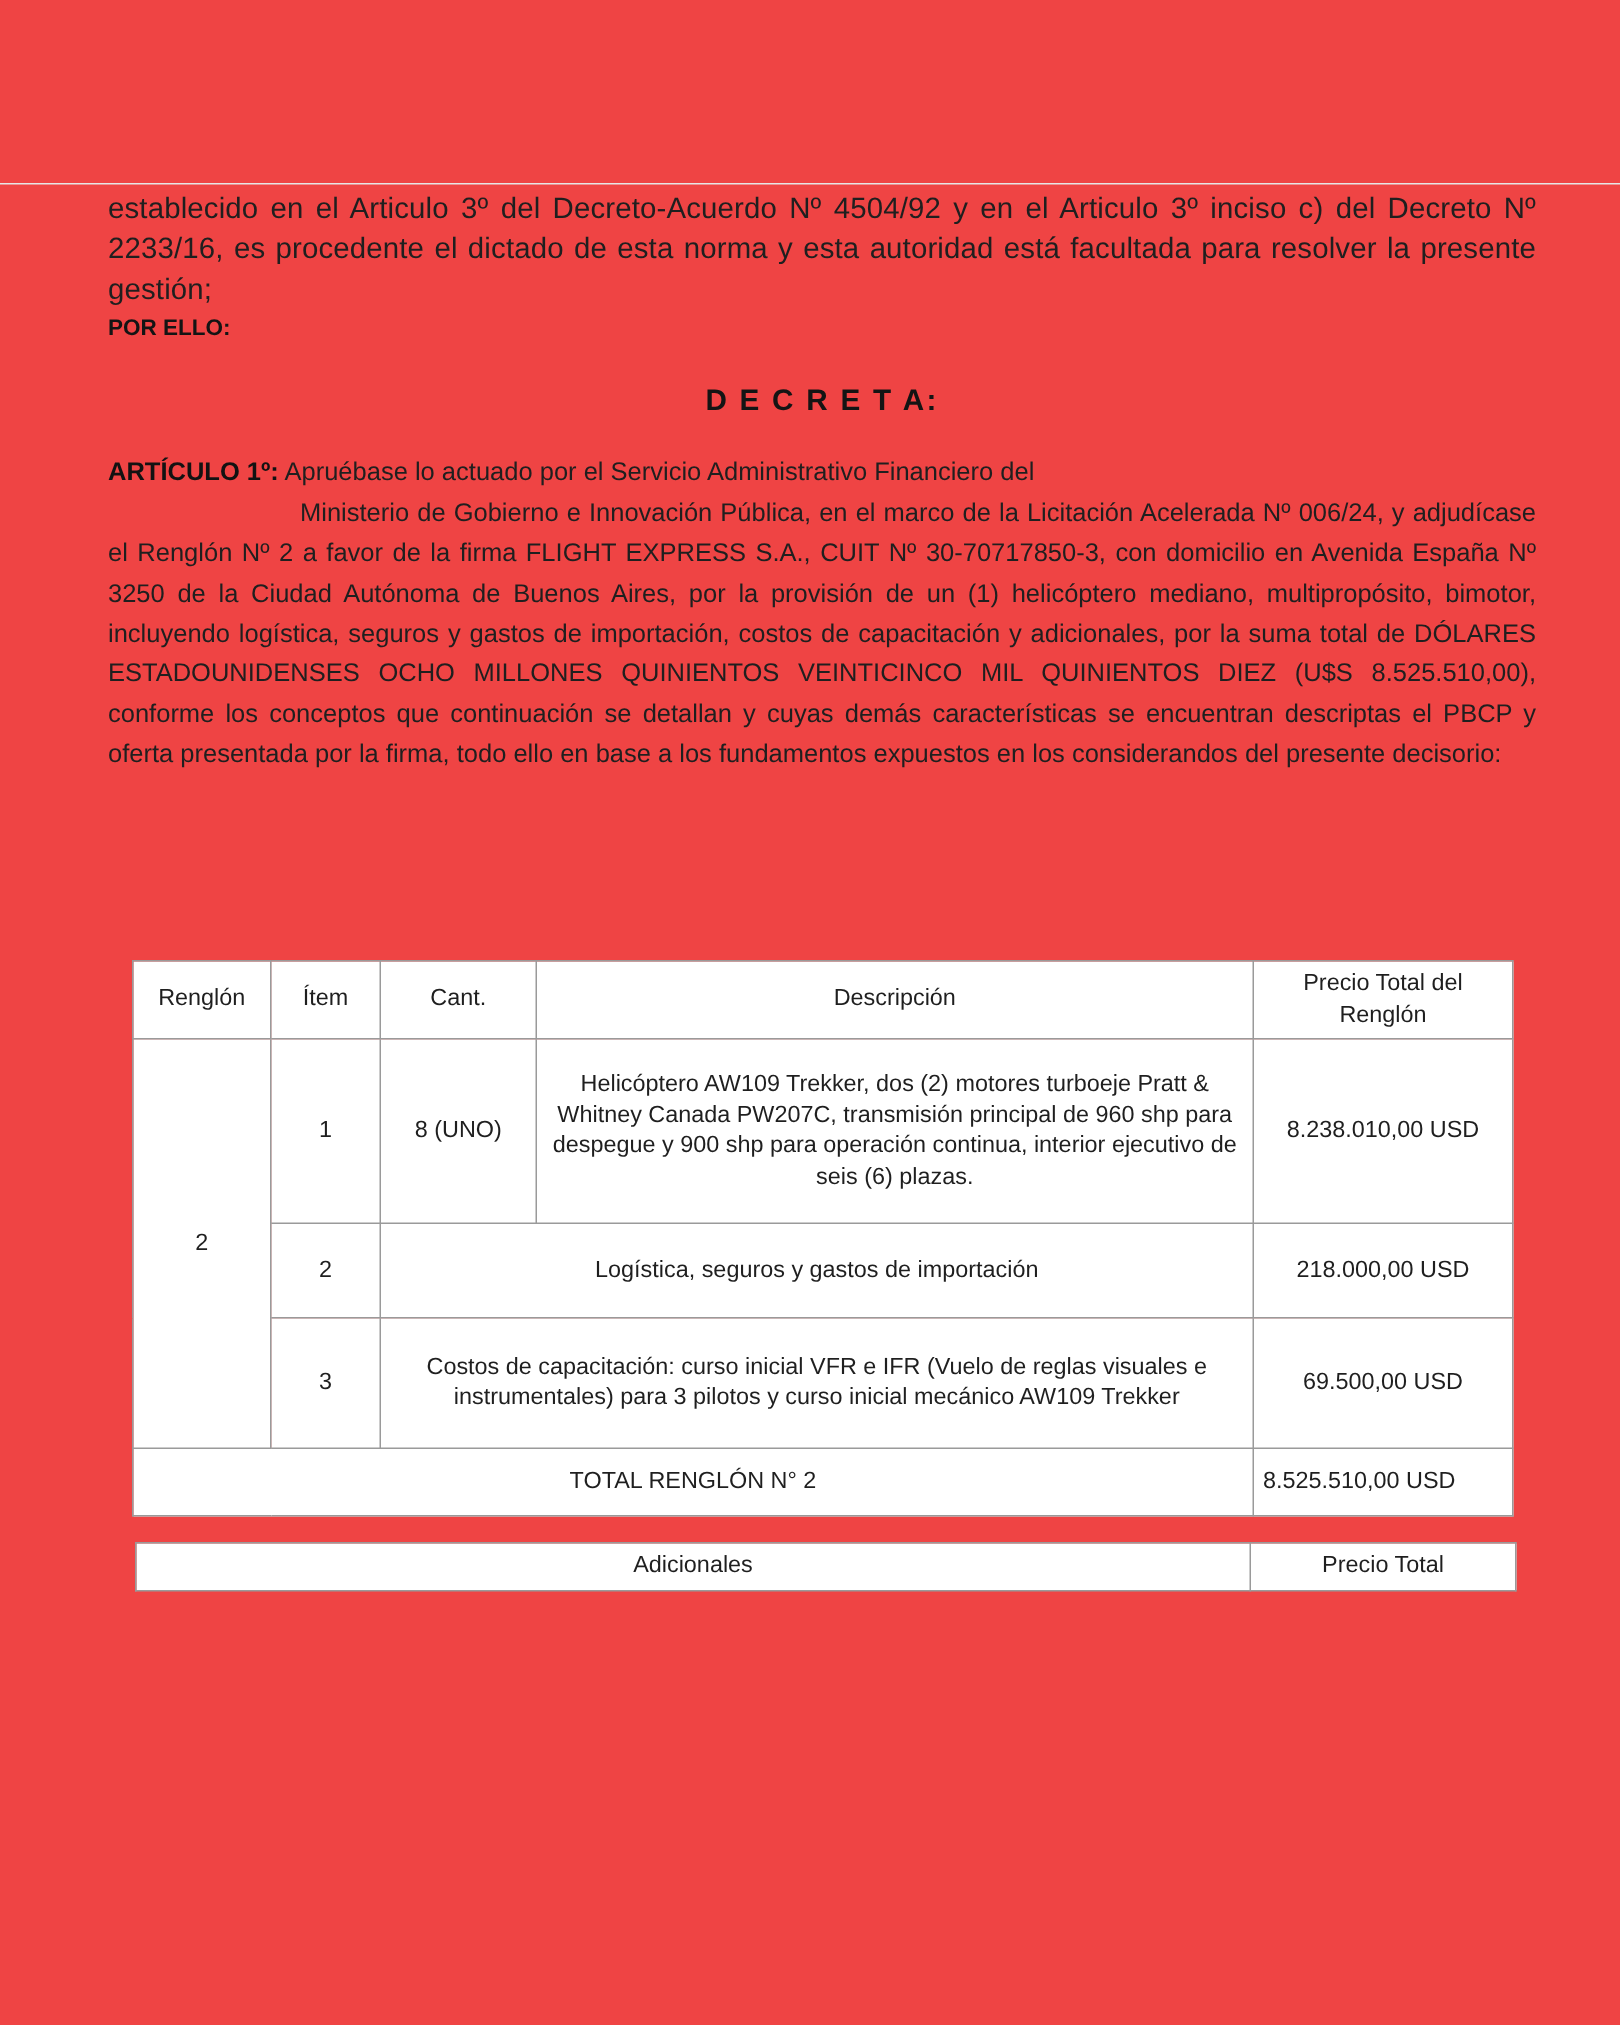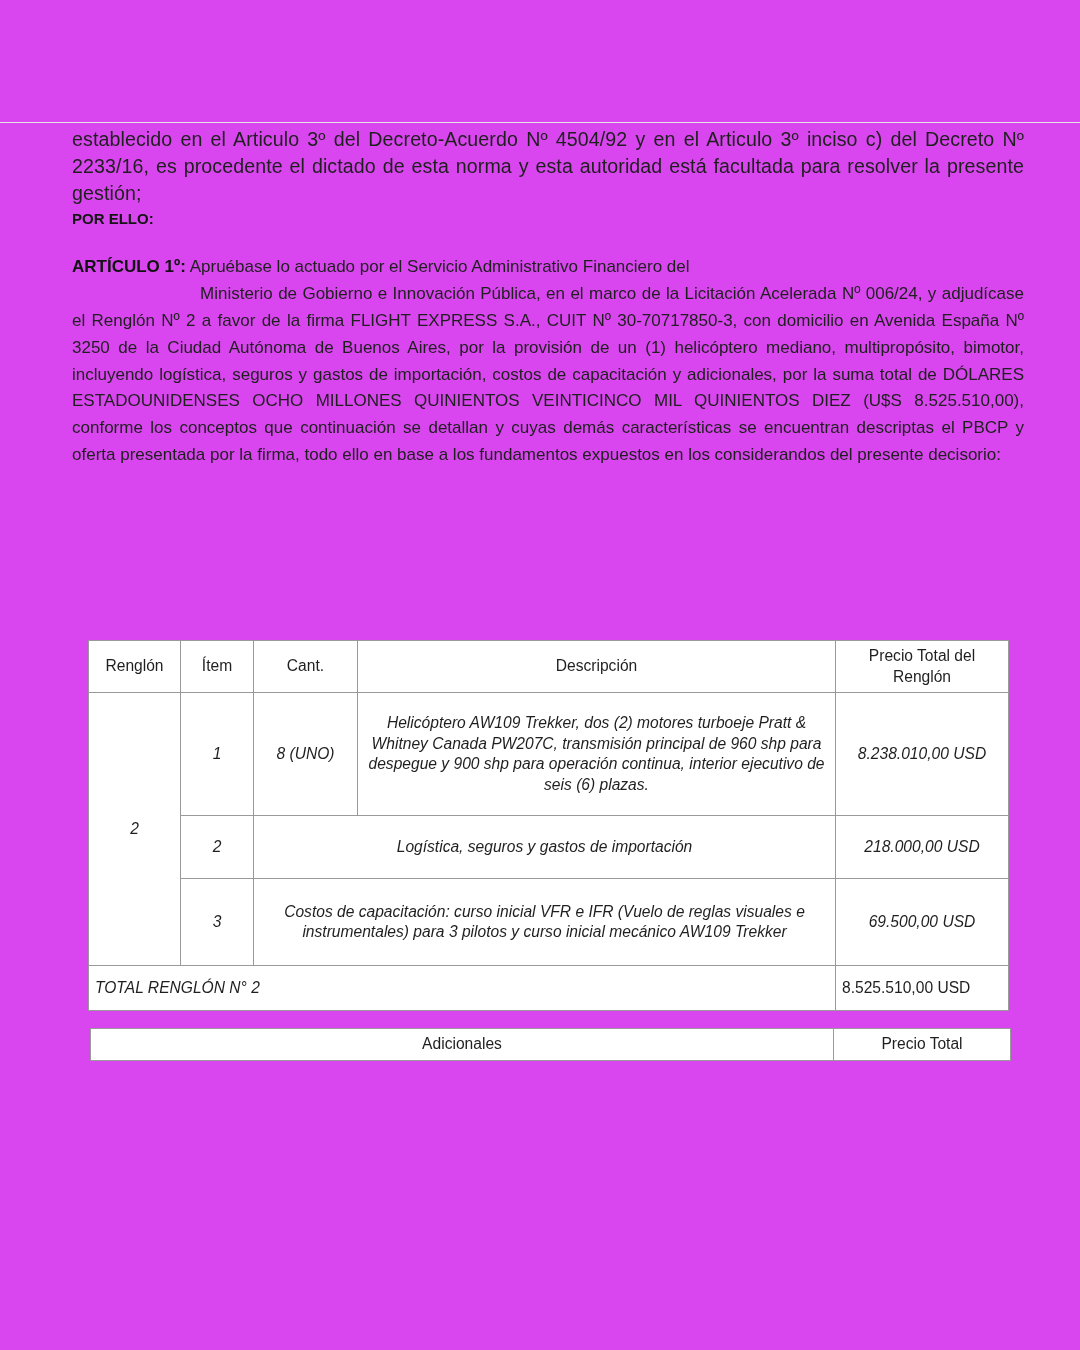--- a/index.html
+++ b/index.html
@@ -14,21 +14,21 @@
     color: #1c1c1c;
     position: relative;
     overflow: hidden;
   }
 
   .page {
     position: absolute;
     left: 0; top: 0;
     width: 1080px;
     height: 1350px;
-    background: #d946ef;
+    background: #ef4444;
   }
 
   .top-rule {
     position: absolute;
     left: 0;
     top: 122px;
     width: 1080px;
     height: 1px;
     background: #e6e6e6;
   }
@@ -106,21 +106,21 @@
   table.doc-table th {
     border: 1px solid #9a9a9a;
     padding: 5px 6px;
     font-size: 15.6px;
     line-height: 20.5px;
     color: #1f1f1f;
     vertical-align: middle;
     font-weight: normal;
     background: #ffffff;
   }
-  .t-center { text-align: center; font-style: italic; }
+  .t-center { text-align: center; }
   .bold     { font-weight: bold; }
 
   th.hdr {
     text-align: center;
     font-weight: bold;
     font-size: 15.8px;
     padding: 8px 6px;
   }
 
   .main-table-wrap {
@@ -137,25 +137,24 @@
   .col-renglon { width: 92px; }
   .col-item    { width: 73px; }
   .col-cant    { width: 104px; }
   .col-desc    { width: 478px; }
   .col-precio  { width: 173px; }
 
   .add-col-desc   { width: 743px; }
   .add-col-precio { width: 177px; }
 
   .total-label {
-    text-align: left;
+    text-align: center;
     font-weight: bold;
     font-size: 16.4px;
     padding-right: 8px;
-    font-style: italic;
   }
   .total-value {
     text-align: left;
     font-weight: bold;
     font-size: 16.4px;
   }
 
   .cell-tall-1 { height: 112px; }
   .cell-tall-2 { height: 52px; }
   .cell-tall-3 { height: 76px; }
@@ -174,20 +173,21 @@
 
   <div class="top-rule"></div>
 
   <div class="content">
 
     <p class="body-text para-intro">establecido en el Articulo 3º del Decreto-Acuerdo Nº 4504/92 y en el Articulo 3º inciso c) del Decreto Nº 2233/16, es procedente el dictado de esta norma y esta autoridad está facultada para resolver la presente gestión;</p>
 
     <p class="por-ello">POR ELLO:</p>
 
 
+    <p class="decreta">D E C R E T A:</p>
 
     <p class="art-para"><span class="art-label">ARTÍCULO 1º:</span> <span>Apruébase lo actuado por el Servicio Administrativo Financiero del</span><br><span class="art-indent"></span><span>Ministerio de Gobierno e Innovación Pública, en el marco de la Licitación Acelerada Nº 006/24, y adjudícase el Renglón Nº 2 a favor de la firma FLIGHT EXPRESS S.A., CUIT Nº 30-70717850-3, con domicilio en Avenida España Nº 3250 de la Ciudad Autónoma de Buenos Aires, por la provisión de un (1) helicóptero mediano, multipropósito, bimotor, incluyendo logística, seguros y gastos de importación, costos de capacitación y adicionales, por la suma total de DÓLARES ESTADOUNIDENSES OCHO MILLONES QUINIENTOS VEINTICINCO MIL QUINIENTOS DIEZ (U$S 8.525.510,00), conforme los conceptos que continuación se detallan y cuyas demás características se encuentran descriptas el PBCP y oferta presentada por la firma, todo ello en base a los fundamentos expuestos en los considerandos del presente decisorio:</span></p>
 
   </div>
 
   <div class="main-table-wrap">
     <table class="doc-table">
       <colgroup>
         <col class="col-renglon">
           <col class="col-item">

